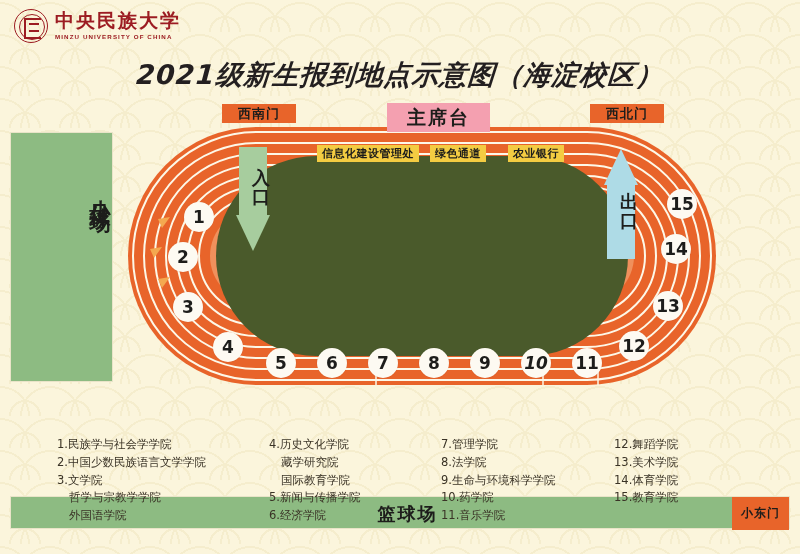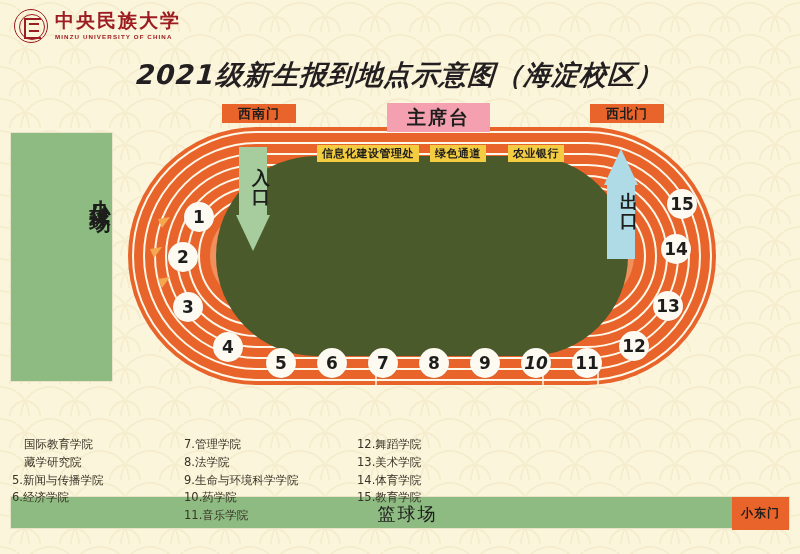--- a/index.html
+++ b/index.html
@@ -173,21 +173,21 @@
   
   #basketball-bar {
     position: absolute; left: 10px; top: 396px;
     width: 780px; height: 33px;
     background: #8dbb82;
     border: 1px solid #e9e4c8;
   }
   #basketball-label {
     position: absolute; left: 0; top: 0; width: 780px; height: 33px;
     display: flex; align-items: center; justify-content: center;
-    font-size: 18px; font-weight: normal; color: #1d1d1b; letter-spacing: 2px; padding-left: 13px;
+    font-size: 18px; font-weight: bold; color: #1d1d1b; letter-spacing: 2px; padding-left: 13px;
   }
   #gate-e {
     position: absolute; right: 0; top: 0;
     width: 57px; height: 33px;
     background: #e8642a;
     display: flex; align-items: center; justify-content: center;
     font-size: 12px; font-weight: bold; color: #1d1d1b; letter-spacing: 1px;
   }
 
   
@@ -298,23 +298,31 @@
     <div class="box-label service" id="svc-green">绿色通道</div>
     <div class="box-label service" id="svc-bank">农业银行</div>
 
     <div id="basketball-bar">
       <div id="basketball-label">篮球场</div>
       <div id="gate-e">小东门</div>
     </div>
   </div>
 
   <div id="legend">
+    <div class="legend-col" id="col1">
+        <div class="legend-item">1.民族学与社会学学院</div>
+        <div class="legend-item">2.中国少数民族语言文学学院</div>
+        <div class="legend-item">3.文学院</div>
+        <div class="legend-sub">哲学与宗教学学院</div>
+        <div class="legend-sub">外国语学院</div>
+      </div>
     <div class="legend-col" id="col2">
+        <div class="legend-item">4.历史文化学院</div>
+        <div class="legend-sub">藏学研究院</div>
         <div class="legend-sub">国际教育学院</div>
-        <div class="legend-sub">藏学研究院</div>
         <div class="legend-item">5.新闻与传播学院</div>
         <div class="legend-item">6.经济学院</div>
       </div>
     <div class="legend-col" id="col3">
         <div class="legend-item">7.管理学院</div>
         <div class="legend-item">8.法学院</div>
         <div class="legend-item">9.生命与环境科学学院</div>
         <div class="legend-item">10.药学院</div>
         <div class="legend-item">11.音乐学院</div>
       </div>

